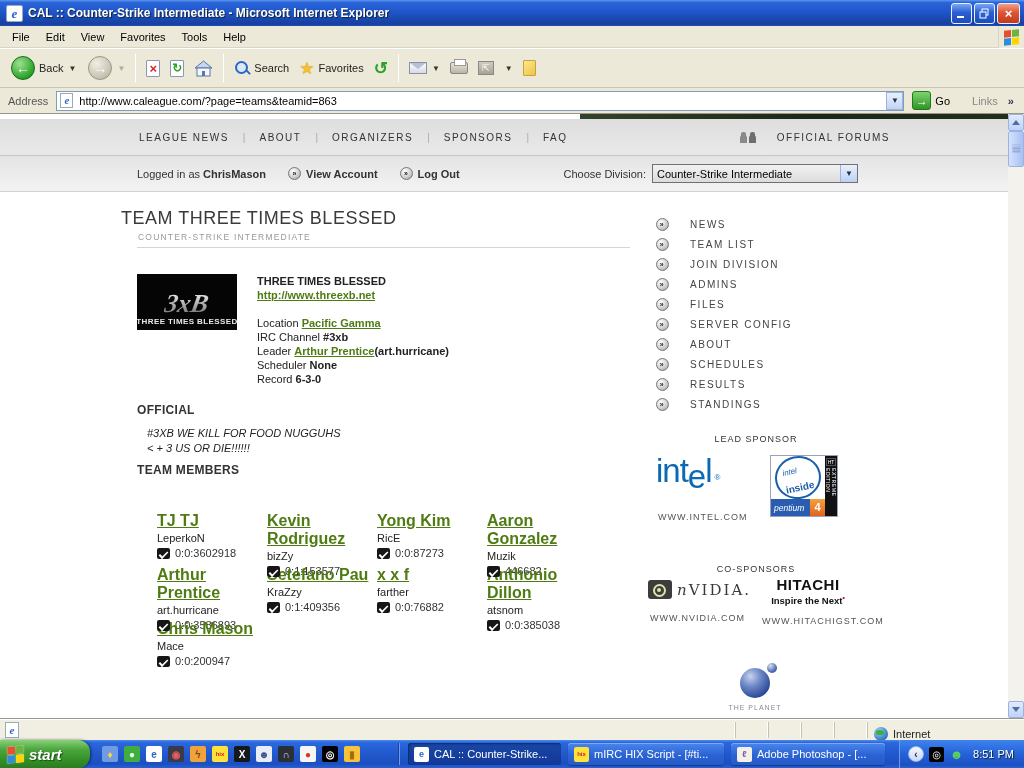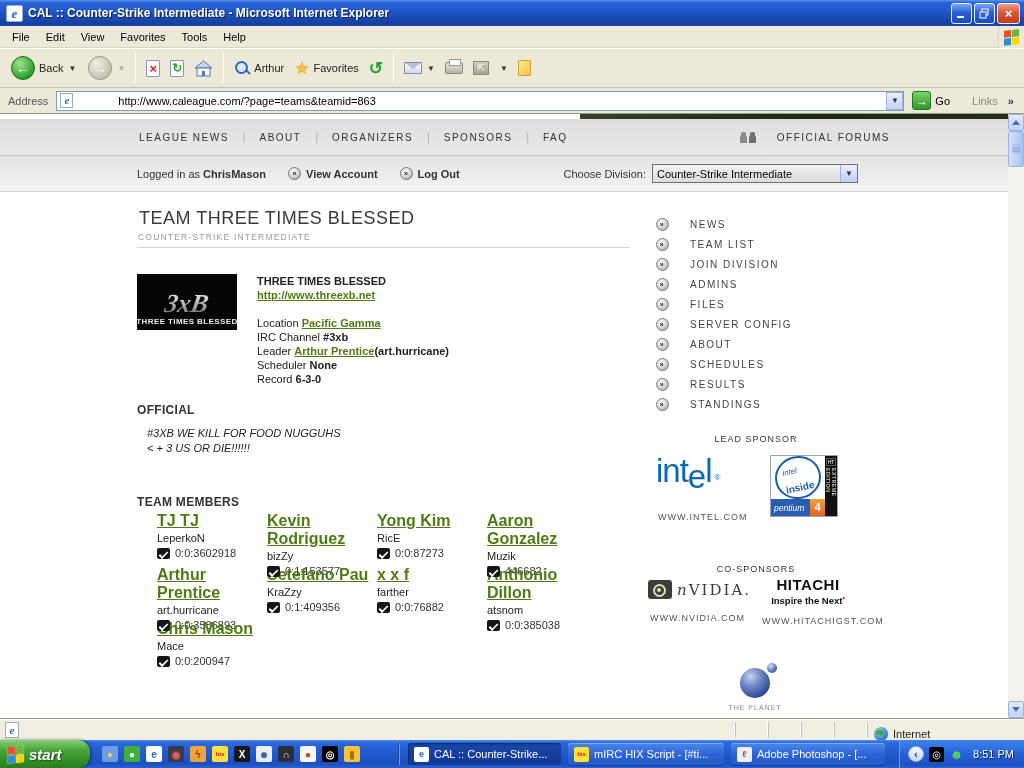--- a/index.html
+++ b/index.html
@@ -60,21 +60,21 @@
   .ydoc{width:13px;height:16px;background:linear-gradient(135deg,#fce88a,#f0c34a);border:1px solid #c9a23a;border-radius:1px;}
 
   
   .addrbar{position:absolute;left:0;top:88px;width:1024px;height:26px;background:#ece9d8;
     border-bottom:1px solid #9a968a;display:flex;align-items:center;font-size:11px;color:#555;}
   .addr-label{padding:0 8px;}
   .addr-field{position:relative;width:848px;height:20px;background:#fff;border:1px solid #7f9db9;
     display:flex;align-items:center;padding-left:3px;}
   .addr-ie{width:13px;height:15px;background:#fff;border:1px solid #9ab;color:#2a66c9;
     font:bold italic 11px/13px "Liberation Serif",serif;text-align:center;margin-right:4px;}
-  .addr-input{flex:1;border:0;outline:0;font:11px "Liberation Sans",sans-serif;color:#000;background:transparent;margin-left:39px;}
+  .addr-input{flex:1;border:0;outline:0;font:11px "Liberation Sans",sans-serif;color:#000;background:transparent;}
   .addr-drop{width:17px;height:18px;background:linear-gradient(180deg,#e9f0fc,#c2d4f5);border:1px solid #9ab3e2;
     display:flex;align-items:center;justify-content:center;font-size:8px;color:#234;}
   .go-btn{display:flex;align-items:center;gap:4px;margin-left:8px;color:#000;}
   .go-ic{width:19px;height:19px;border-radius:3px;background:linear-gradient(180deg,#7ed46e,#2f9427);
     border:1px solid #1e7a1e;color:#fff;font-weight:bold;display:flex;align-items:center;justify-content:center;font-size:12px;}
   .links-lbl{color:#888;margin-left:22px;}
   .links-chev{color:#335;font-weight:bold;margin-left:10px;font-size:11px;}
 
   
   .page{position:absolute;left:0;top:114px;width:1008px;height:604px;background:#fff;overflow:hidden;}
@@ -98,35 +98,35 @@
     display:inline-flex;align-items:center;justify-content:center;font-size:7px;color:#222;font-weight:bold;flex:none;}
   .sess-link{display:flex;align-items:center;gap:5px;font-weight:bold;margin-left:22px;}
   .division-wrap{margin-left:auto;display:flex;align-items:center;gap:6px;}
   .division-select{width:206px;height:19px;background:linear-gradient(180deg,#f2f2f2,#dcdcdc);
     border:1px solid #707070;display:flex;align-items:center;}
   .division-select .val{flex:1;padding-left:4px;font-size:11px;color:#000;white-space:nowrap;overflow:hidden;}
   .division-select .btn{width:17px;height:17px;background:linear-gradient(180deg,#e9f0fc,#bcd0f5);
     border-left:1px solid #9ab3e2;display:flex;align-items:center;justify-content:center;font-size:8px;color:#234;}
 
   
-  .team-heading{position:absolute;left:139px;top:94px;font-size:18px;color:#3a3a3a;letter-spacing:.5px;}
+  .team-heading{position:absolute;left:121px;top:94px;font-size:18px;color:#3a3a3a;letter-spacing:.5px;}
   .team-subheading{position:absolute;left:138px;top:118px;font-size:8.5px;color:#999;letter-spacing:1.2px;}
   .rule{position:absolute;left:137px;top:133px;width:493px;height:1px;background:#d4d4d4;}
   .team-logo{position:absolute;left:137px;top:160px;width:100px;height:56px;background:#050505;
     display:flex;flex-direction:column;align-items:center;justify-content:flex-end;overflow:hidden;}
   .logo-sym{font:bold italic 26px/24px "Liberation Serif",serif;transform:skewX(-10deg);
     background:linear-gradient(180deg,#f2f2f2,#6d6d6d);-webkit-background-clip:text;background-clip:text;color:transparent;}
   .logo-cap{font-size:8px;font-weight:bold;color:#e8e8e8;letter-spacing:.4px;margin:1px 0 4px;white-space:nowrap;}
   .team-info{position:absolute;left:257px;top:160px;font-size:11px;color:#222;line-height:14px;}
   a.glink{color:var(--green);font-weight:bold;text-decoration:underline;}
   .team-fields{margin-top:14px;}
   .comments-heading,.members-heading,.mh-heading{position:absolute;left:137px;font-size:12px;font-weight:bold;color:#333;letter-spacing:.3px;}
   .comments-heading{top:289px;}
   .comment-lines{position:absolute;left:147px;top:312px;font-size:11px;font-style:italic;color:#222;line-height:15px;}
-  .members-heading{top:381px;}
+  .members-heading{top:349px;}
   .members-grid{position:absolute;left:157px;top:398px;display:grid;grid-template-columns:repeat(4,110px);grid-auto-rows:54px;}
   .member-alias{font-size:11px;color:#222;margin-top:2px;}
   .member-steam{display:flex;align-items:center;gap:5px;margin-top:3px;font-size:11px;color:#333;}
   .mailic{width:13px;height:11px;border-radius:2px;background:#161616;position:relative;flex:none;}
   .mailic::before{content:"";position:absolute;left:2px;top:3px;width:7px;height:4px;
     border-left:2px solid #fff;border-bottom:2px solid #fff;transform:rotate(-45deg) scaleY(.8);}
   .mh-heading{top:614px;margin-left:36px;}
 
   
   .sidebar-links{position:absolute;left:656px;top:100px;}
@@ -286,21 +286,21 @@
     <div class="tbtn">
       <svg width="19" height="17">
           <polygon points="9.5,1 18,8 1,8" fill="#c9d6ea" stroke="#5577aa"></polygon>
           <rect x="3" y="8" width="13" height="8" fill="#f4f7fb" stroke="#5577aa"></rect>
           <rect x="8" y="11" width="3" height="5" fill="#5577aa"></rect>
         </svg>
     </div>
     <div class="tsep"></div>
     <div class="tbtn">
       <span class="mag"></span>
-      <span>Arthur</span>
+      <span>Search</span>
     </div>
     <div class="tbtn">
       <span class="star">★</span>
       <span>Favorites</span>
     </div>
     <div class="tbtn">
         <span class="hist">↺</span>
       </div>
     <div class="tsep"></div>
     <div class="tbtn">

